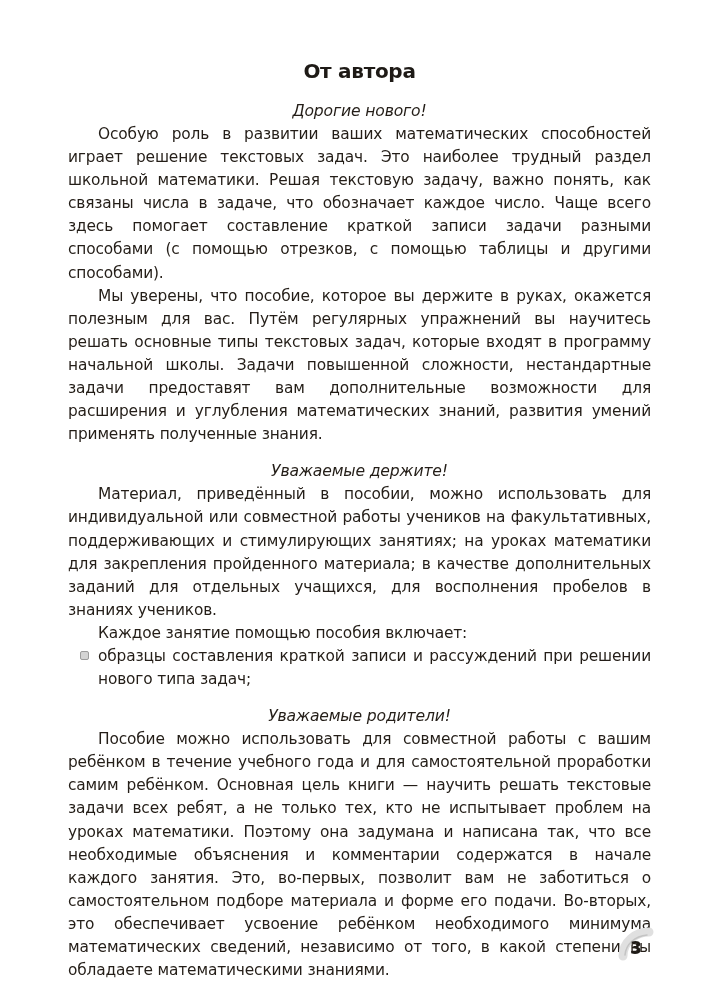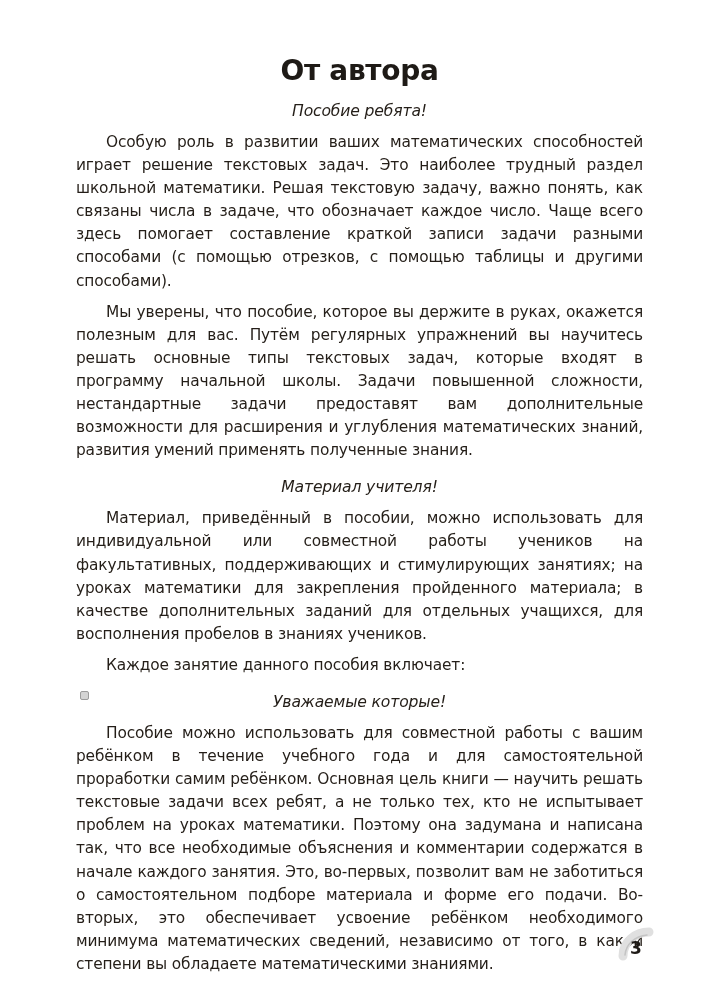--- a/index.html
+++ b/index.html
@@ -8,29 +8,29 @@
       position: absolute; left: 68px; top: 58px; width: 583px;
       font-family: "DejaVu Sans", sans-serif;
       color: #241e18;
       font-size: 15.4px;
       line-height: 23.1px;
       letter-spacing: -0.15px;
     }
     h1 {
       margin: 0 0 16px 0; text-align: center;
       font-family: "DejaVu Sans", sans-serif;
-      font-size: 28px; font-weight: bold; line-height: 26px;
+      font-size: 20px; font-weight: bold; line-height: 26px;
       color: #1e1a16; letter-spacing: -0.3px;
     }
     h2 {
       margin: 0; text-align: center; font-weight: normal; font-style: italic;
       font-size: 15.6px; line-height: 23px;
     }
     h2.gap { margin-top: 14px; }
-    p { margin: 8px; text-align: justify; text-indent: 30px; }
+    p { margin: 0; text-align: justify; text-indent: 30px; }
     p.noind { text-indent: 30px; }
     ul { list-style: none; margin: 0; padding: 0; }
     li { position: relative; padding-left: 30px; text-align: justify; }
     .bullet {
       position: absolute; left: 12px; top: 6px; width: 9px; height: 9px;
       border: 1px solid #9c9c9c; background: #d4d4d4; border-radius: 2px;
       box-sizing: border-box;
     }
     .page-num-wrap {
       position: absolute; left: 617px; top: 926px; width: 40px; height: 40px;
@@ -41,34 +41,35 @@
       font-family: "DejaVu Sans", sans-serif; font-weight: bold; font-size: 17px;
       color: #1e1a16;
     }
   </style>
 </head>
 <body>
 
 <div class="page">
   <h1>От автора</h1>
 
-  <h2>Пособие ребята!</h2>
+  <h2>Дорогие нового!</h2>
   <p>Особую роль в развитии ваших математических способностей играет решение текстовых задач. Это наиболее трудный раздел школьной математики. Решая текстовую задачу, важно понять, как связаны числа в задаче, что обозначает каждое число. Чаще всего здесь помогает составление краткой записи задачи разными способами (с помощью отрезков, с помощью таблицы и другими способами).</p>
   <p>Мы уверены, что пособие, которое вы держите в руках, окажется полезным для вас. Путём регулярных упражнений вы научитесь решать основные типы текстовых задач, которые входят в программу начальной школы. Задачи повышенной сложности, нестандартные задачи предоставят вам дополнительные возможности для расширения и углубления математических знаний, развития умений применять полученные знания.</p>
 
-  <h2 class="gap">Материал учителя!</h2>
+  <h2 class="gap">Уважаемые держите!</h2>
   <p>Материал, приведённый в пособии, можно использовать для индивидуальной или совместной работы учеников на факультативных, поддерживающих и стимулирующих занятиях; на уроках математики для закрепления пройденного материала; в качестве дополнительных заданий для отдельных учащихся, для восполнения пробелов в знаниях учеников.</p>
-  <p class="noind">Каждое занятие данного пособия включает:</p>
+  <p class="noind">Каждое занятие помощью пособия включает:</p>
   <ul>
     <li>
       <span class="bullet"></span>
+      <span>образцы составления краткой записи и рассуждений при решении нового типа задач;</span>
     </li>
   </ul>
 
-  <h2 class="gap">Уважаемые которые!</h2>
+  <h2 class="gap">Уважаемые родители!</h2>
   <p>Пособие можно использовать для совместной работы с вашим ребёнком в течение учебного года и для самостоятельной проработки самим ребёнком. Основная цель книги — научить решать текстовые задачи всех ребят, а не только тех, кто не испытывает проблем на уроках математики. Поэтому она задумана и написана так, что все необходимые объяснения и комментарии содержатся в начале каждого занятия. Это, во-первых, позволит вам не заботиться о самостоятельном подборе материала и форме его подачи. Во-вторых, это обеспечивает усвоение ребёнком необходимого минимума математических сведений, независимо от того, в какой степени вы обладаете математическими знаниями.</p>
 </div>
 
 <div class="page-num-wrap">
   <svg width="40" height="40" viewBox="0 0 40 40">
     <path d="M6 30 C 6 16, 18 6, 32 6" fill="none" stroke="#e0e0e0" stroke-width="9" stroke-linecap="round"></path>
     <path d="M8 29 C 9 18, 18 10, 30 9" fill="none" stroke="#c4c4c4" stroke-width="1.6" stroke-linecap="round"></path>
   </svg>
   <span class="page-num">3</span>
 </div>

